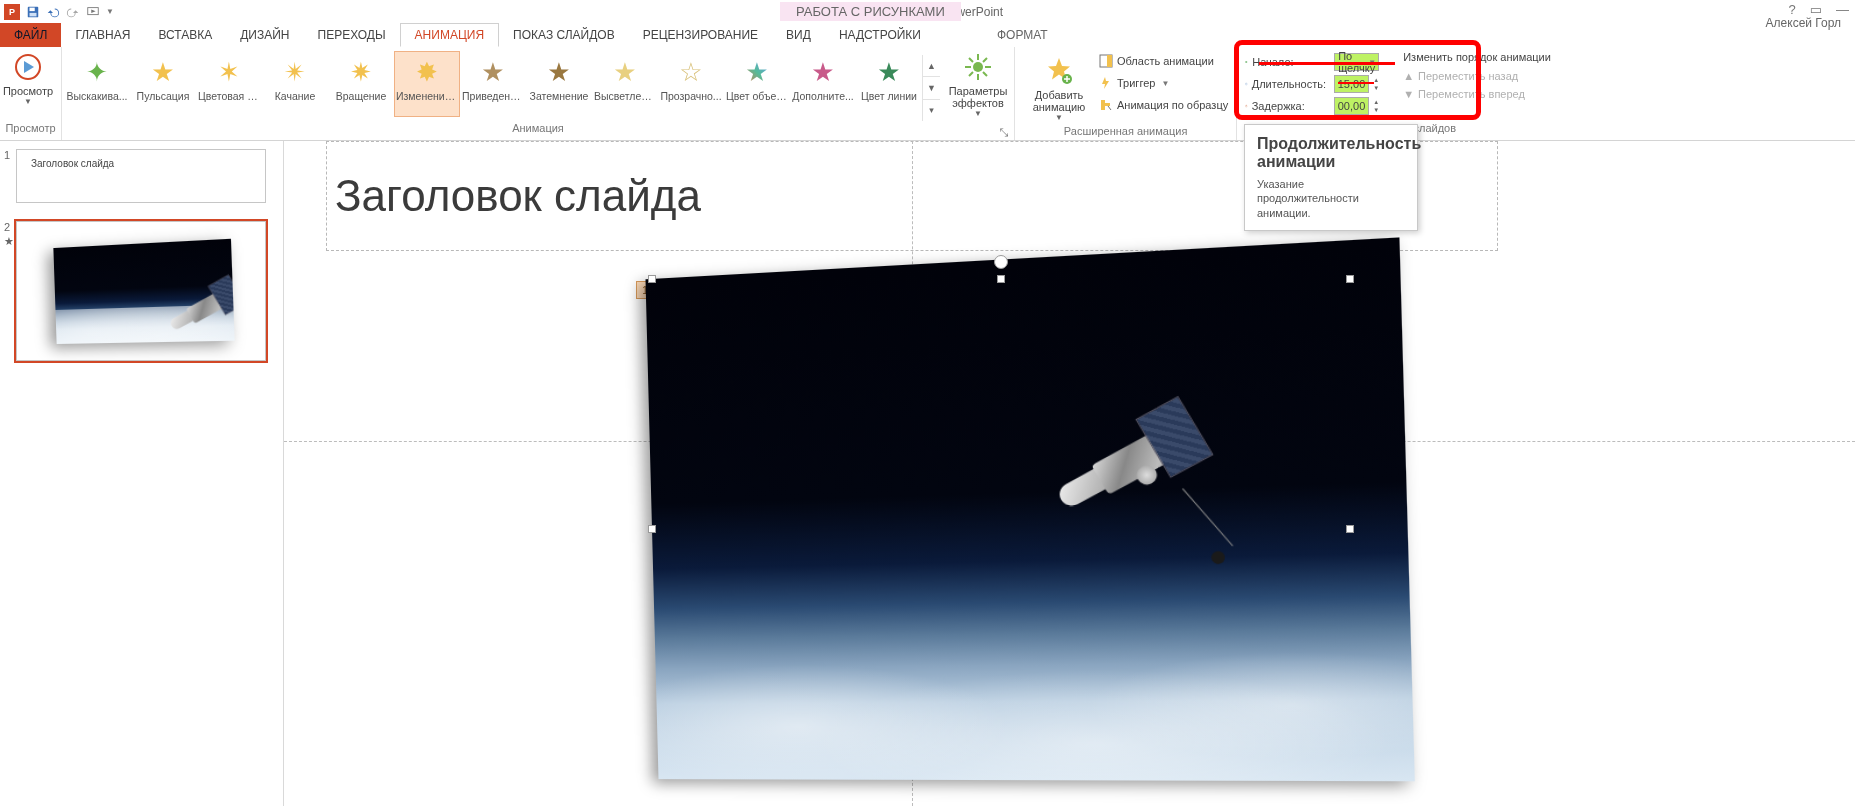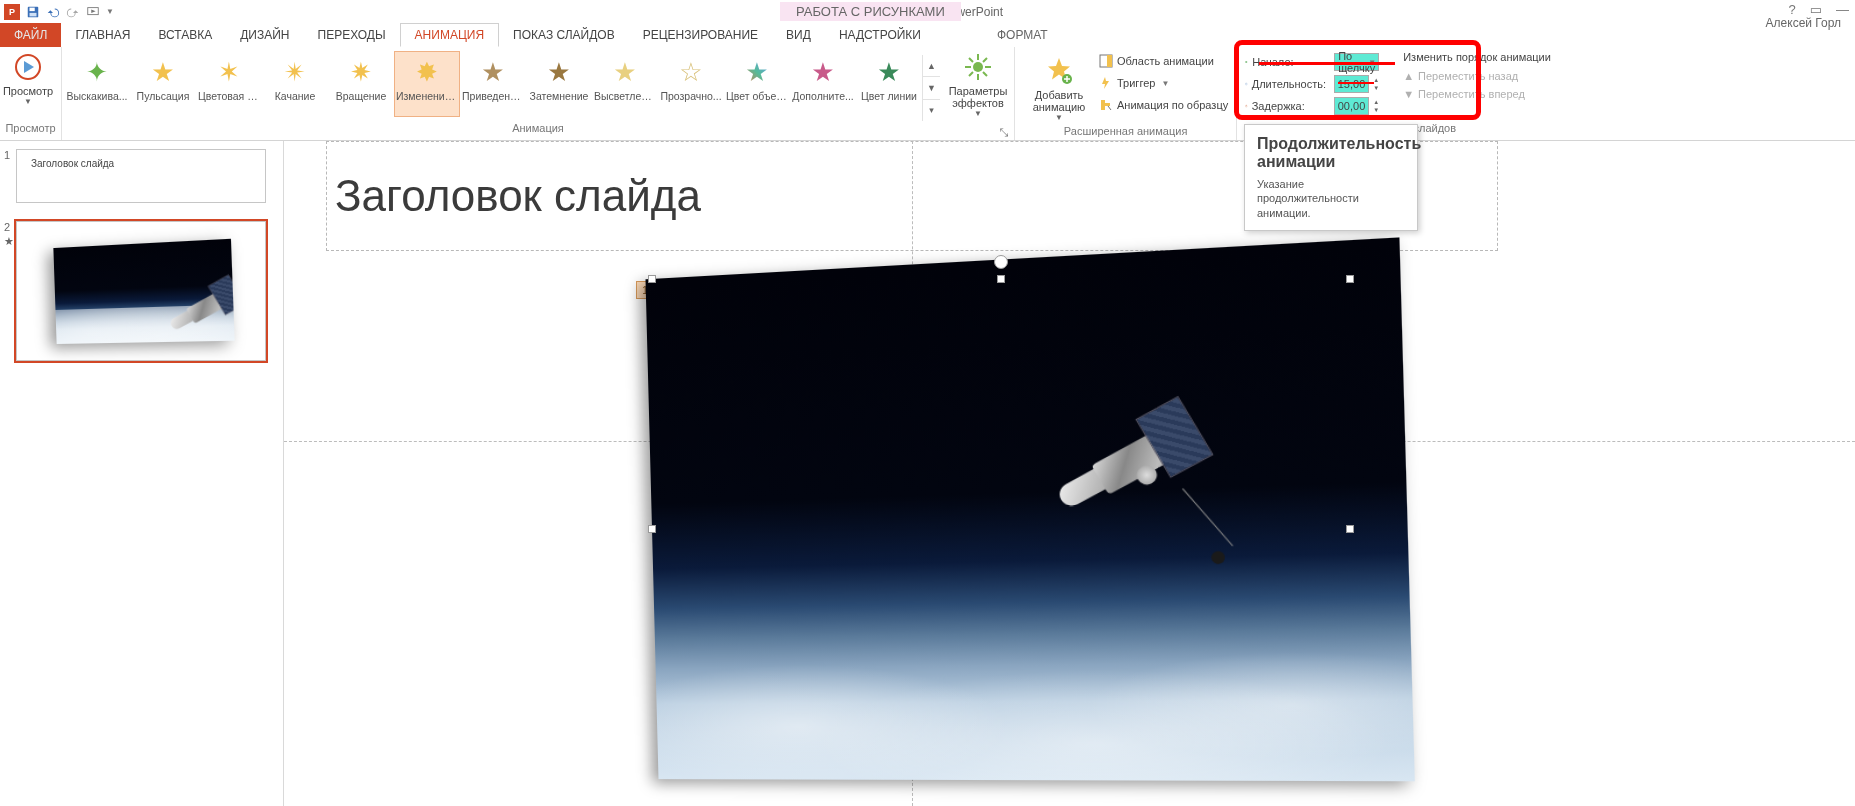--- a/index.html
+++ b/index.html
@@ -11,21 +11,21 @@
 .qat .pp-icon { width: 16px; height: 16px; background: #d24726; color: #fff; font-size: 9px; font-weight: bold; display: flex; align-items: center; justify-content: center; }
 .qat svg { width: 14px; height: 14px; }
 .title-center { position: absolute; left: 50%; transform: translateX(-50%); font-size: 12px; color: #666; }
 .context-tab-title { position: absolute; left: 780px; font-size: 13px; color: #666; background: #f9e4f2; padding: 2px 16px; }
 .user-name { position: absolute; right: 14px; top: 16px; font-size: 12px; color: #666; }
 .win-controls { position: absolute; right: 6px; top: 2px; display: flex; gap: 14px; color: #777; font-size: 13px; }
 
 
 .ribbon-tabs { height: 24px; display: flex; align-items: stretch; background: #fff; padding-left: 0; }
 .ribbon-tabs .tab { padding: 4px 14px; font-size: 12px; cursor: pointer; display: flex; align-items: center; }
-.ribbon-tabs .tab.file { background: #d24726; color: #e5e5e5; font-weight: normal; }
+.ribbon-tabs .tab.file { background: #d24726; color: #0f172a; font-weight: normal; }
 .ribbon-tabs .tab.active { border: 1px solid #d0d0d0; border-bottom: 1px solid #fff; color: #d24726; }
 .ribbon-tabs .tab.context { color: #666; }
 
 
 .ribbon { height: 94px; background: #fff; border-bottom: 1px solid #d4d4d4; display: flex; position: relative; }
 .group { border-right: 1px solid #e2e2e2; display: flex; flex-direction: column; position: relative; }
 .group-body { flex: 1; display: flex; align-items: flex-start; }
 .group-label { height: 18px; font-size: 11px; color: #777; text-align: center; padding-bottom: 2px; position: relative; }
 .group-label .launcher { position: absolute; right: 4px; bottom: 2px; width: 12px; height: 12px; }
 
@@ -39,21 +39,21 @@
 .gallery-item .star { font-size: 26px; line-height: 28px; }
 .gallery-item .lbl { margin-top: 4px; color: #555; font-size: 10.5px; white-space: nowrap; overflow: hidden; text-overflow: ellipsis; max-width: 62px; }
 .gallery-scroll { width: 18px; height: 66px; display: flex; flex-direction: column; border-left: 1px solid #e2e2e2; margin-top: 4px; }
 .gallery-scroll div { flex: 1; display: flex; align-items: center; justify-content: center; font-size: 9px; color: #666; border-bottom: 1px solid #e2e2e2; cursor: pointer; }
 .gallery-scroll div:last-child { border-bottom: none; }
 
 .timing-group { padding: 4px 8px 0; width: 150px; }
 .timing-row { display: flex; align-items: center; height: 22px; gap: 4px; }
 .timing-row .ticon { width: 14px; height: 14px; }
 .timing-row label { font-size: 11px; color: #444; flex: 0 0 78px; }
-.timing-row .val { width: 52px; height: 18px; border: 1px solid #ababab; font-size: 11px; padding: 1px 3px; display: flex; align-items: center; background: #5eead4; position: relative; }
+.timing-row .val { width: 52px; height: 18px; border: 1px solid #ababab; font-size: 11px; padding: 1px 3px; display: flex; align-items: center; background: #bef264; position: relative; }
 .timing-row .spin { width: 10px; display: flex; flex-direction: column; }
 .timing-row .spin span { font-size: 6px; line-height: 8px; color: #666; text-align: center; cursor: pointer; }
 
 .reorder-group { padding: 4px 8px 0; font-size: 11px; }
 .reorder-group .hdr { color: #444; margin-bottom: 4px; }
 .reorder-group .rbtn { color: #b0b0b0; display: flex; align-items: center; gap: 4px; height: 18px; cursor: pointer; }
 
 .adv-anim { padding: 4px 8px 0; display: flex; gap: 4px; }
 .adv-list { display: flex; flex-direction: column; gap: 2px; font-size: 11px; }
 .adv-list .row { display: flex; align-items: center; gap: 4px; cursor: pointer; height: 20px; }

